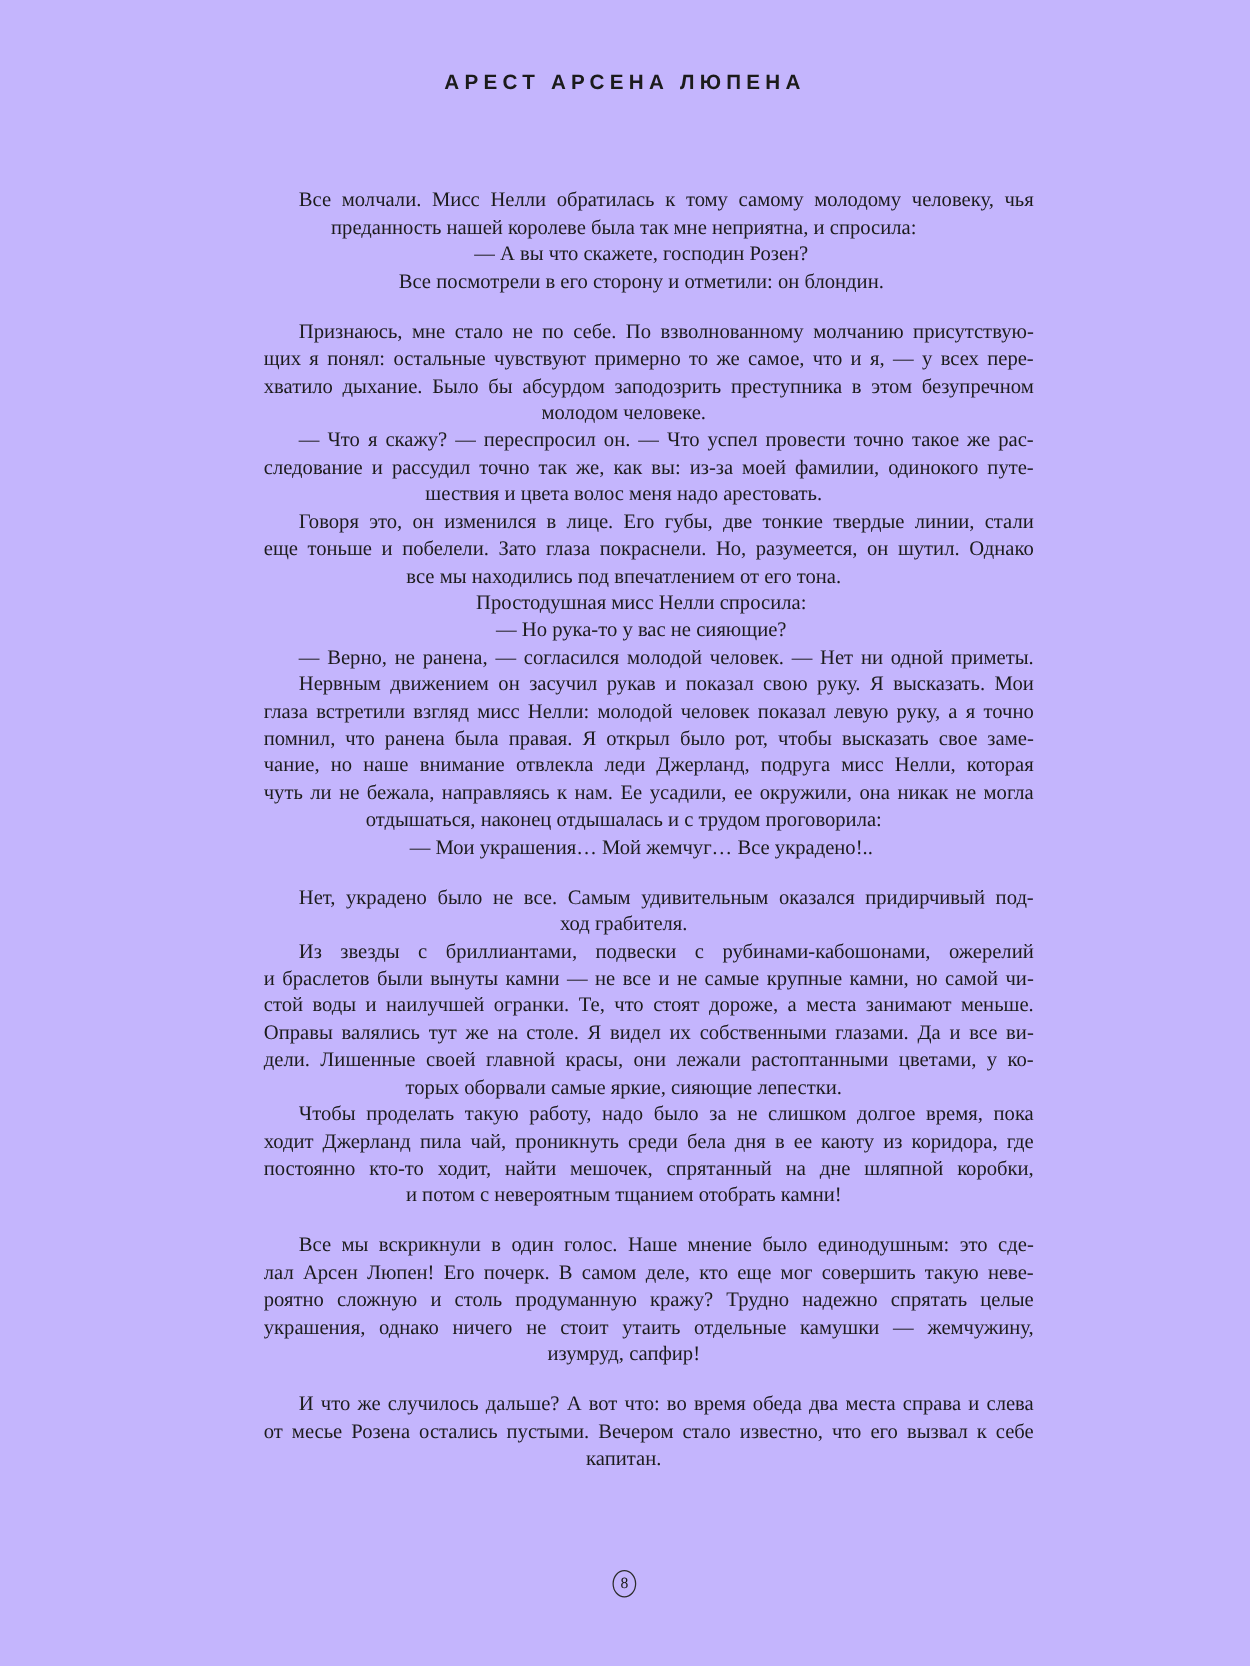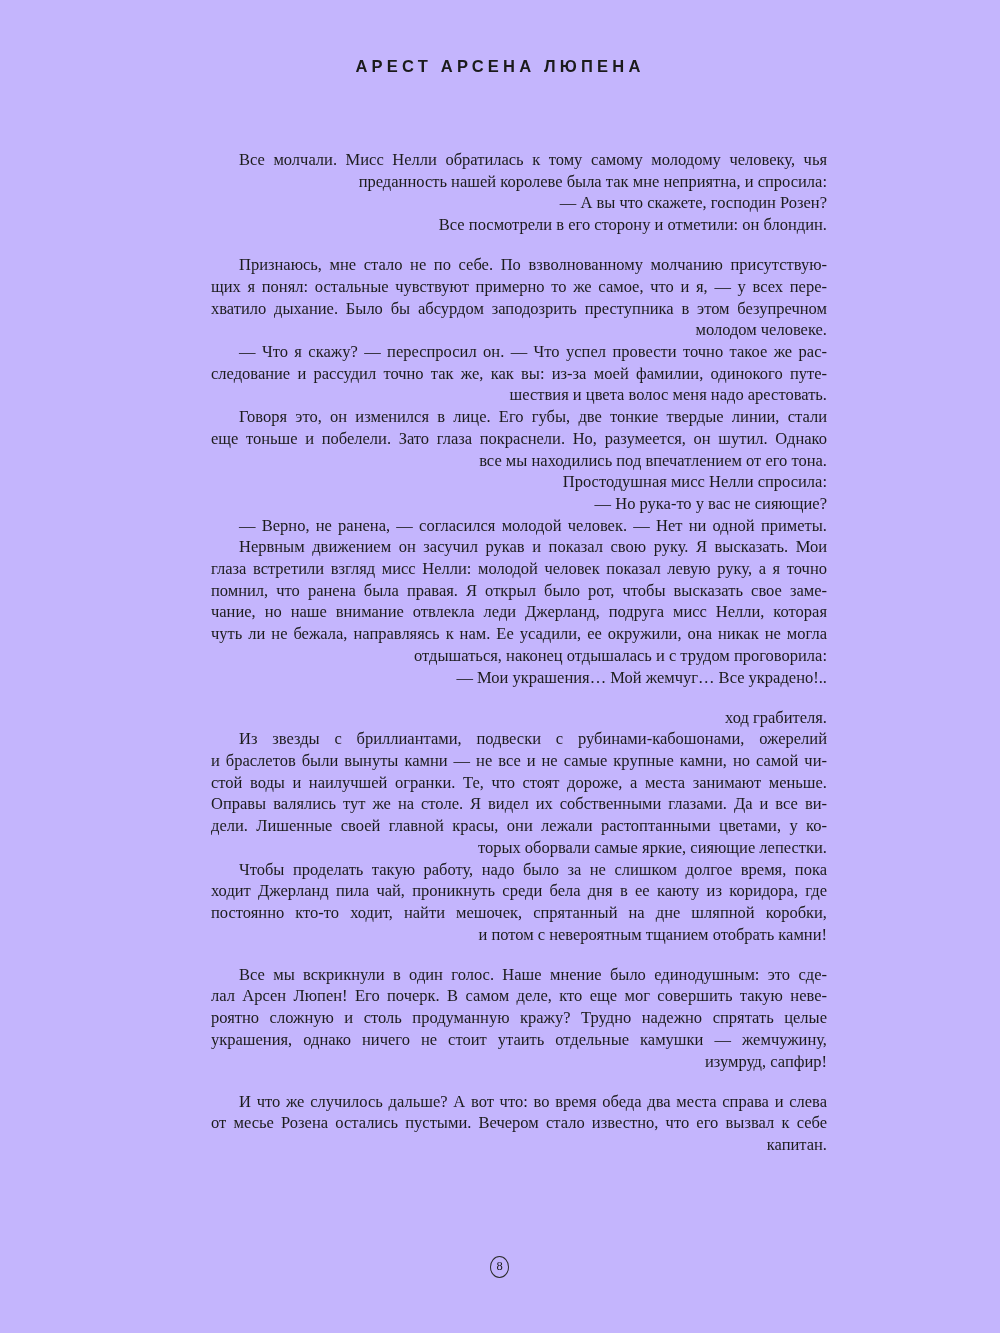--- a/index.html
+++ b/index.html
@@ -32,21 +32,21 @@
   .text-column {
     position: absolute;
     left: 171px;
     top: 149px;
     width: 656px;
     font-size: 16.5px;
     line-height: 21.7px;
     color: #1c1c1c;
   }
   .para { margin: 0; padding: 0; }
-  .line { min-height: 21.7px; text-align: right; }
+  .line { min-height: 21.7px; text-align: center; }
   .line.j {
     text-align: justify;
     text-align-last: justify;
     margin-left: 40px;
   }
   .line.first { text-indent: 28px; }
   .gap { height: 18.4px; }
   .folio {
     position: absolute;
     left: 490px;
@@ -112,20 +112,21 @@
         <div class="line j">помнил, что ранена была правая. Я открыл было рот, чтобы высказать свое заме-</div>
         <div class="line j">чание, но наше внимание отвлекла леди Джерланд, подруга мисс Нелли, которая</div>
         <div class="line j">чуть ли не бежала, направляясь к нам. Ее усадили, ее окружили, она никак не могла</div>
         <div class="line">отдышаться, наконец отдышалась и с трудом проговорила:</div>
       </div>
       <div class="para">
         <div class="line first">— Мои украшения… Мой жемчуг… Все украдено!..</div>
       </div>
       <div class="gap"></div>
       <div class="para">
+        <div class="line first j">Нет, украдено было не все. Самым удивительным оказался придирчивый под-</div>
         <div class="line">ход грабителя.</div>
       </div>
       <div class="para">
         <div class="line first j">Из звезды с бриллиантами, подвески с рубинами-кабошонами, ожерелий</div>
         <div class="line j">и браслетов были вынуты камни — не все и не самые крупные камни, но самой чи-</div>
         <div class="line j">стой воды и наилучшей огранки. Те, что стоят дороже, а места занимают меньше.</div>
         <div class="line j">Оправы валялись тут же на столе. Я видел их собственными глазами. Да и все ви-</div>
         <div class="line j">дели. Лишенные своей главной красы, они лежали растоптанными цветами, у ко-</div>
         <div class="line">торых оборвали самые яркие, сияющие лепестки.</div>
       </div>

